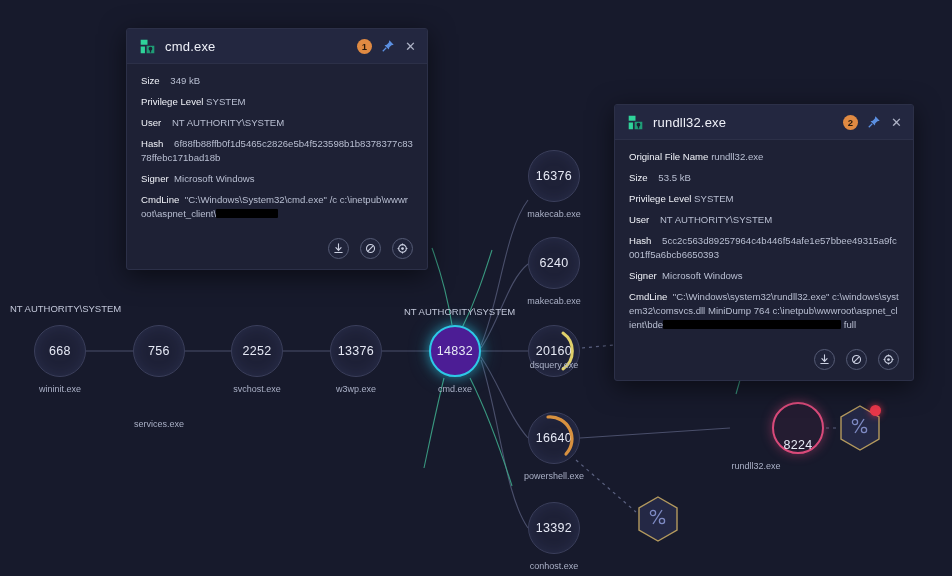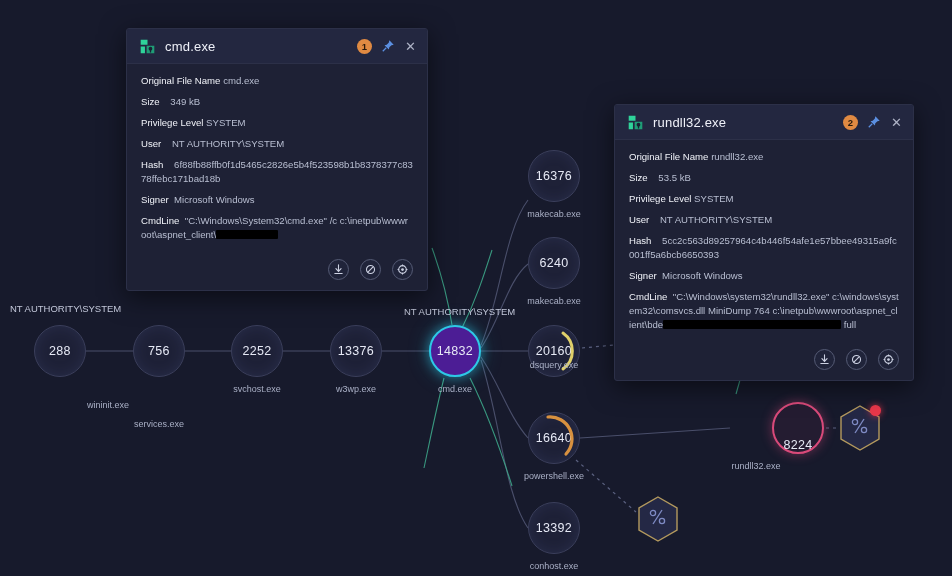--- a/index.html
+++ b/index.html
@@ -160,23 +160,23 @@
       <line x1="582" y1="348" x2="614" y2="345"></line>
       <line x1="576" y1="460" x2="636" y2="512"></line>
       <line x1="784" y1="428" x2="838" y2="428"></line>
     </g>
   </svg>
 
   <div class="owner-label" style="left:10px;top:303px;">NT AUTHORITY\SYSTEM</div>
   <div class="owner-label" style="left:404px;top:306px;">NT AUTHORITY\SYSTEM</div>
 
   <div class="node" style="left:34px;top:325px;">
-      <span>288</span>
-    </div>
-  <div class="node-label" style="left:60px;top:400px;margin-left:48px;">wininit.exe</div>
+      <span>668</span>
+    </div>
+  <div class="node-label" style="left:60px;top:384px;">wininit.exe</div>
 
   <div class="node" style="left:133px;top:325px;">
       <span>756</span>
     </div>
   <div class="node-label" style="left:159px;top:380px;margin-top:39px;">services.exe</div>
 
   <div class="node" style="left:231px;top:325px;">
       <span>2252</span>
     </div>
   <div class="node-label" style="left:257px;top:384px;">svchost.exe</div>
@@ -262,24 +262,20 @@
       <div class="card-title">cmd.exe</div>
       <div class="count-badge">1</div>
       <svg class="pin-icon" viewBox="0 0 16 16">
         <path d="M9.5,1.5 L14.5,6.5 L12,7 L9.5,9.5 L9,12 L4,7 L6.5,6.5 L9,4 z" fill="#5b8fe0"></path>
         <path d="M6,10 L2,14" stroke="#5b8fe0" stroke-width="1.4" fill="none"></path>
       </svg>
       <div class="close-icon">✕</div>
     </div>
     <div class="card-body">
       <div class="row">
-        <span class="k">Original File Name</span>
-        <span class="v">cmd.exe</span>
-      </div>
-      <div class="row">
         <span class="k">Size</span>&nbsp;&nbsp;&nbsp;
         <span class="v">349 kB</span>
       </div>
       <div class="row">
         <span class="k">Privilege Level</span>
         <span class="v">SYSTEM</span>
       </div>
       <div class="row">
         <span class="k">User</span>&nbsp;&nbsp;&nbsp;
         <span class="v">NT AUTHORITY\SYSTEM</span>

